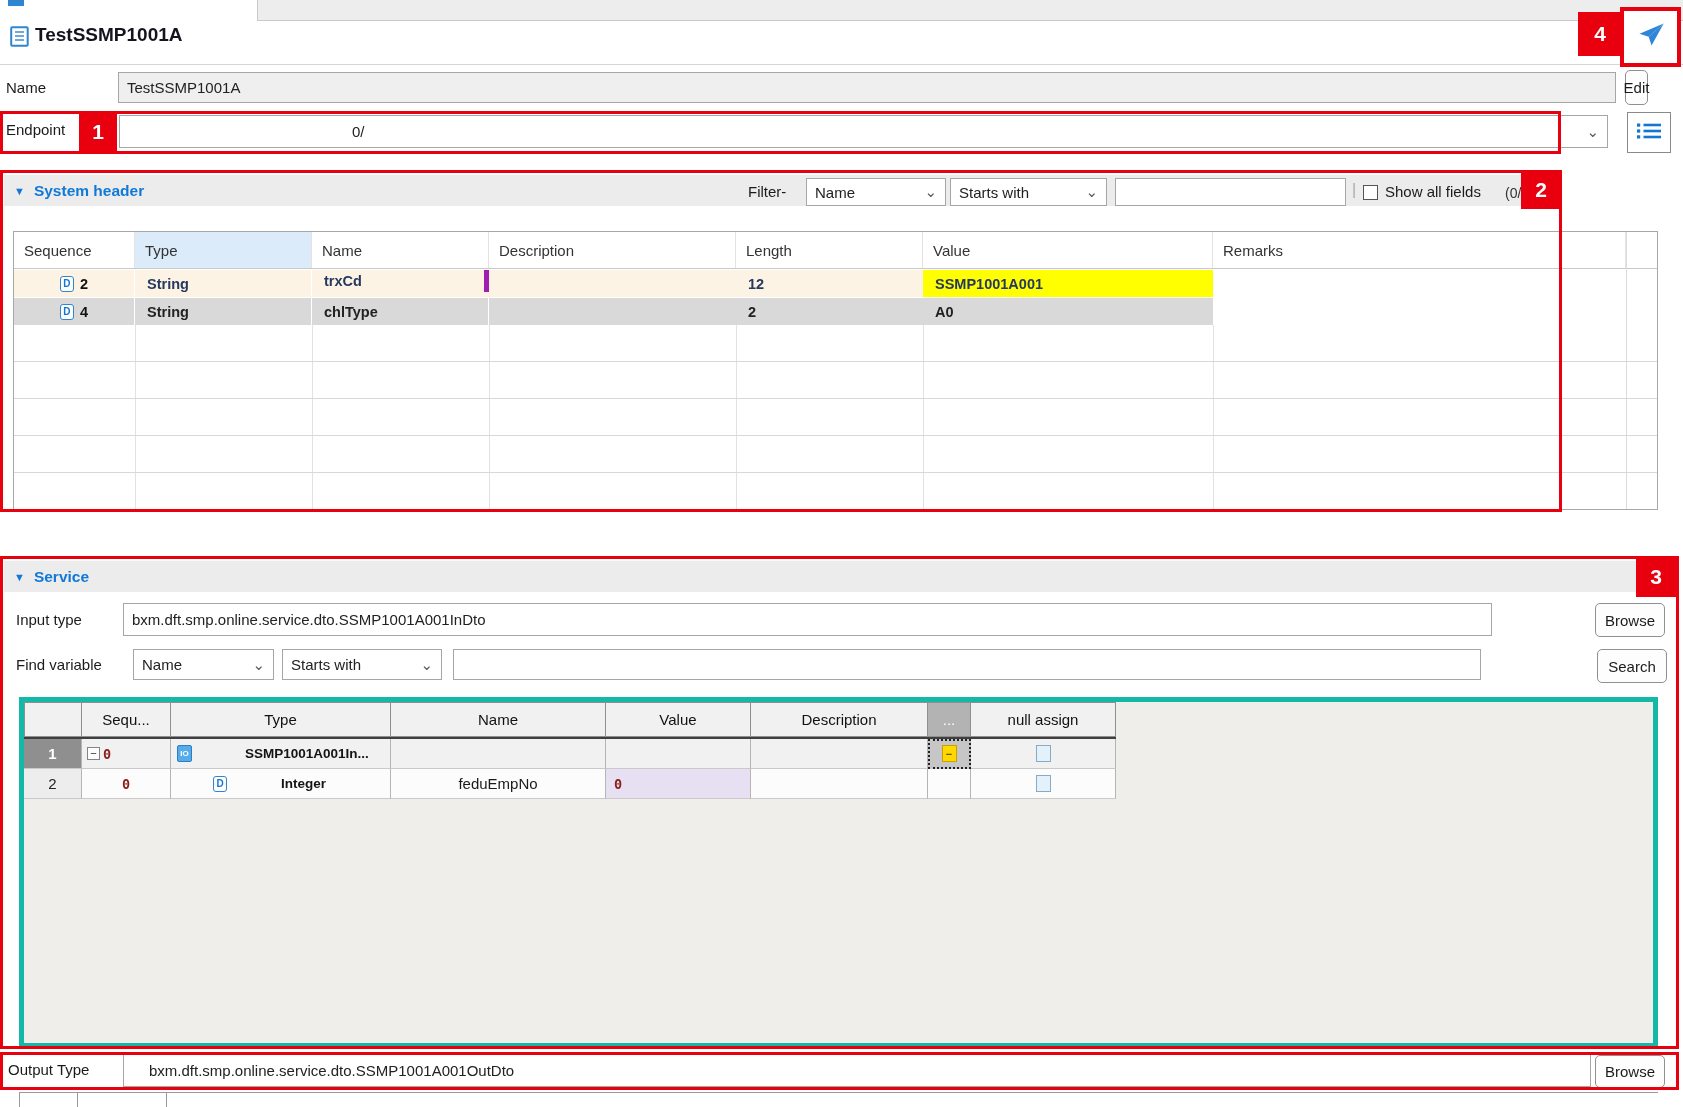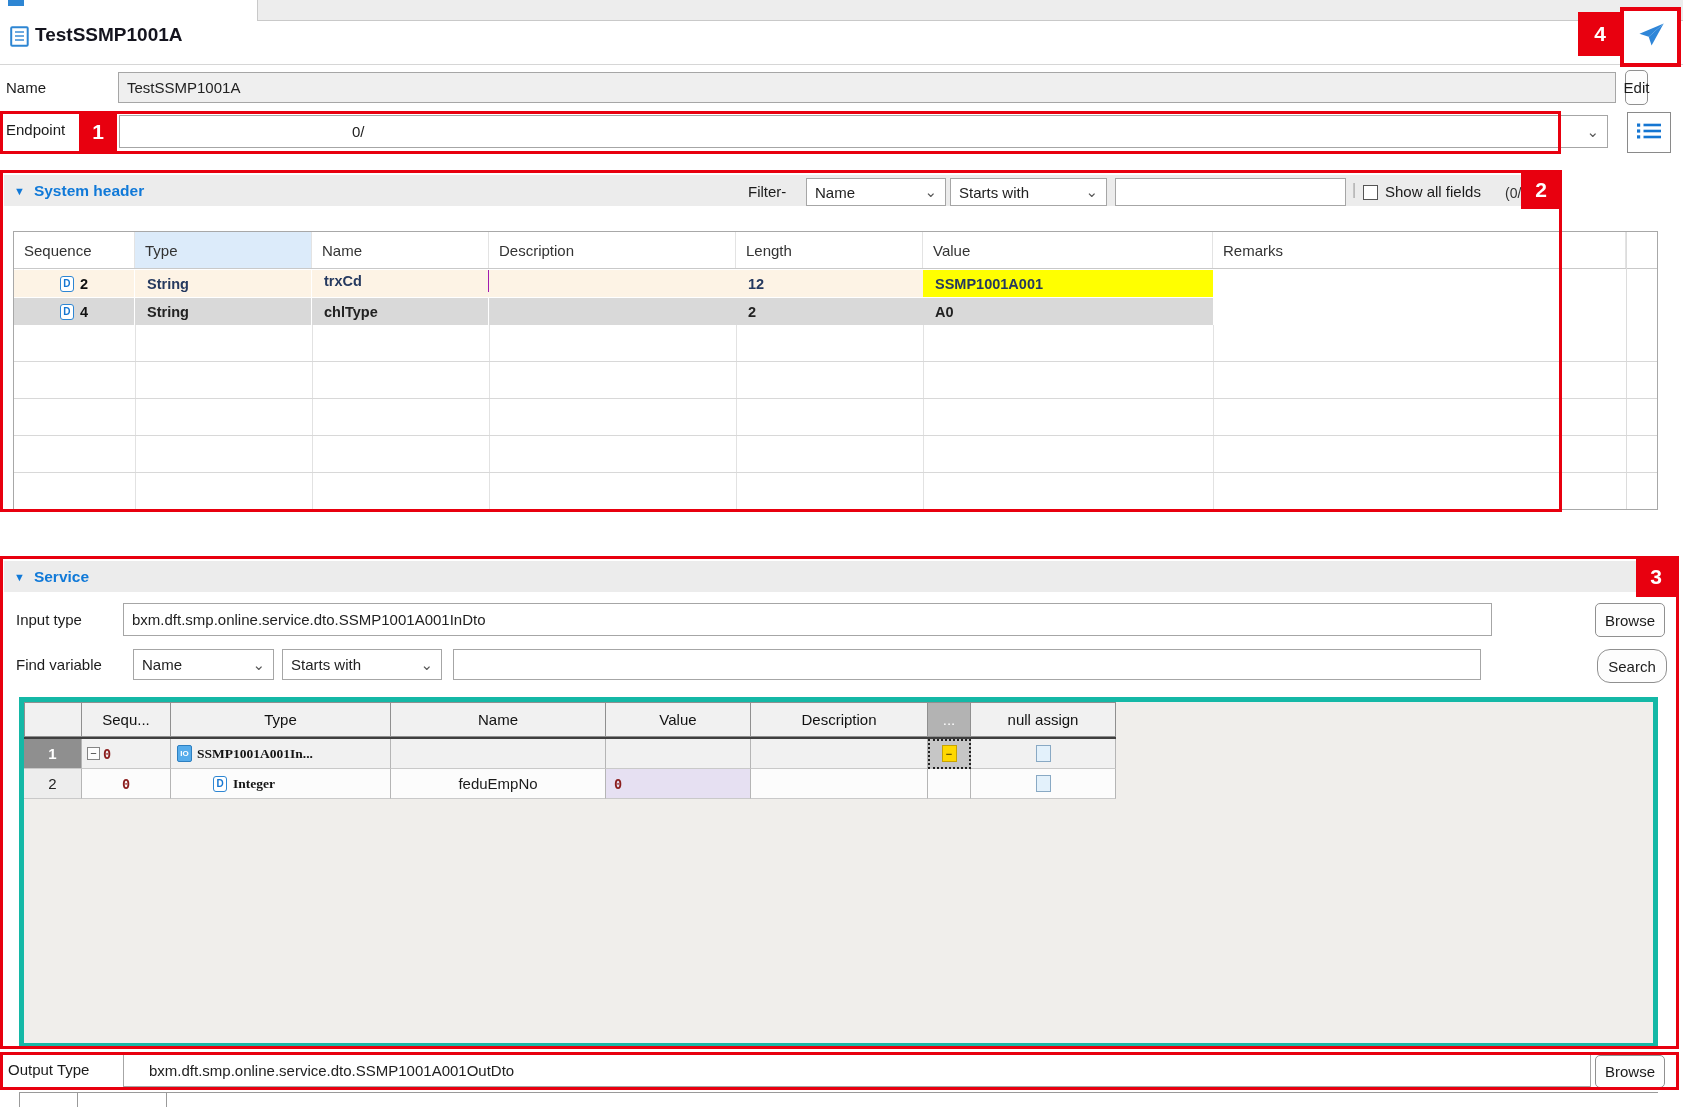--- a/index.html
+++ b/index.html
@@ -24,21 +24,21 @@
   .sectitle{color:#1079d8;font-weight:bold;font-size:15.5px;}
   .hcell{font-size:15px;color:#333;display:flex;align-items:center;padding:0 10px;
          border-right:1px solid #e3e3e3;background:#fff;}
   .navy{color:#25395f;font-weight:bold;font-size:14.5px;}
   .dicon{display:inline-flex;width:14px;height:16px;border:1.5px solid #2e86d3;border-radius:3px;
          background:#fff;color:#1576d2;font-size:10px;font-weight:bold;
          align-items:center;justify-content:center;margin-right:6px;flex:none;}
   .ioicon{display:inline-flex;width:15px;height:17px;border:1px solid #2d7fc0;border-radius:2px;
           background:#56aceb;color:#fff;font-size:8px;font-weight:bold;
           align-items:center;justify-content:center;margin-right:5px;flex:none;}
-  .mono{font-family:Liberation Serif, serif;}
+  .mono{font-family:Liberation Sans, sans-serif;margin-left:48px;}
   .maroon{color:#8b1d1d;font-weight:bold;font-family:"DejaVu Sans Mono",monospace;font-size:13.5px;}
   .scell{display:flex;align-items:center;border-right:1px solid #b5b5b5;border-bottom:1px solid #c9c9c9;}
   .shead{background:#f1f1f1;border:1px solid #8f8f8f;display:flex;align-items:center;
          justify-content:center;font-size:15px;color:#111;}
   .cbx{width:15px;height:17px;border:1px solid #89a9c4;background:#e3f1fb;}
   .minusbox{display:inline-flex;width:13px;height:13px;border:1px solid #848484;background:#fdfdfd;
             color:#333;font-size:11px;line-height:11px;align-items:center;justify-content:center;
             margin-right:3px;flex:none;}
   .ybtn{display:inline-flex;width:15px;height:17px;background:#ffd800;border:1px solid #c8a300;
         color:#6b5500;font-weight:bold;font-size:11px;align-items:center;justify-content:center;}
@@ -143,21 +143,21 @@
     <div class="abs hcell" style="left:1199px;top:0;width:413px;height:36px;">Remarks</div>
     <div class="abs" style="left:0;top:36px;width:1643px;height:1px;background:#c9c9c9;"></div>
     <div class="abs" style="left:1612px;top:0;width:1px;height:277px;background:#dcdcdc;"></div>
 
     <div class="abs" style="left:0;top:38px;width:1199px;height:27px;background:#fdf3e5;">
       <div class="abs" style="left:0;top:0;width:121px;height:27px;display:flex;align-items:center;justify-content:center;border-right:1px solid #fff;">
         <span class="dicon">D</span>
         <span style="font-weight:bold;font-size:14.5px;color:#111;">2</span>
       </div>
       <div class="abs navy" style="left:121px;top:0;width:177px;height:27px;display:flex;align-items:center;padding-left:12px;border-right:1px solid #fff;">String</div>
-      <div class="abs navy" style="left:298px;top:0;width:177px;height:22px;display:flex;align-items:center;padding-left:12px;border-right:1px solid #a21caf;text-align:right;">trxCd</div>
+      <div class="abs navy" style="left:298px;top:0;width:177px;height:22px;display:flex;align-items:center;padding-left:12px;border-right:5px solid #a21caf;text-align:right;">trxCd</div>
       <div class="abs" style="left:475px;top:0;width:247px;height:27px;"></div>
       <div class="abs navy" style="left:722px;top:0;width:187px;height:27px;display:flex;align-items:center;padding-left:12px;">12</div>
       <div class="abs navy" style="left:909px;top:0;width:290px;height:27px;display:flex;align-items:center;padding-left:12px;background:#ffff00;text-align:right;">SSMP1001A001</div>
     </div>
 
     <div class="abs" style="left:0;top:66px;width:1199px;height:27px;background:#d9d9d9;">
       <div class="abs" style="left:0;top:0;width:121px;height:27px;display:flex;align-items:center;justify-content:center;border-right:1px solid #fff;">
         <span class="dicon">D</span>
         <span style="font-weight:bold;font-size:14.5px;color:#111;">4</span>
       </div>
@@ -186,21 +186,21 @@
   <div class="abs lbl" style="left:16px;top:656px;">Find variable</div>
   <div class="abs combo" style="left:133px;top:649px;width:141px;height:31px;">
     <span>Name</span>
     <span class="chev">⌄</span>
   </div>
   <div class="abs combo" style="left:282px;top:649px;width:160px;height:31px;">
     <span>Starts with</span>
     <span class="chev">⌄</span>
   </div>
   <input class="abs" style="left: 453px; top: 649px; width: 1028px; height: 31px; border: 1px solid rgb(166, 166, 166); font-size: 15px; padding: 0px 6px;">
-  <div class="abs btn" style="left:1597px;top:649px;width:70px;height:34px;border-radius:13px;">Search</div>
+  <div class="abs btn" style="left:1597px;top:649px;width:70px;height:34px;">Search</div>
 
   <div class="abs" style="left:19px;top:697px;width:1639px;height:351px;background:#f0eeeb;border:5px solid #14b8a6;">
 
     <div class="abs shead" style="left:0;top:0;width:58px;height:35px;"></div>
     <div class="abs shead" style="left:57px;top:0;width:90px;height:35px;">Sequ...</div>
     <div class="abs shead" style="left:146px;top:0;width:221px;height:35px;">Type</div>
     <div class="abs shead" style="left:366px;top:0;width:216px;height:35px;">Name</div>
     <div class="abs shead" style="left:581px;top:0;width:146px;height:35px;">Value</div>
     <div class="abs shead" style="left:726px;top:0;width:178px;height:35px;">Description</div>
     <div class="abs shead" style="left:903px;top:0;width:44px;height:35px;background:#b3b3b3;color:#fff;">...</div>

